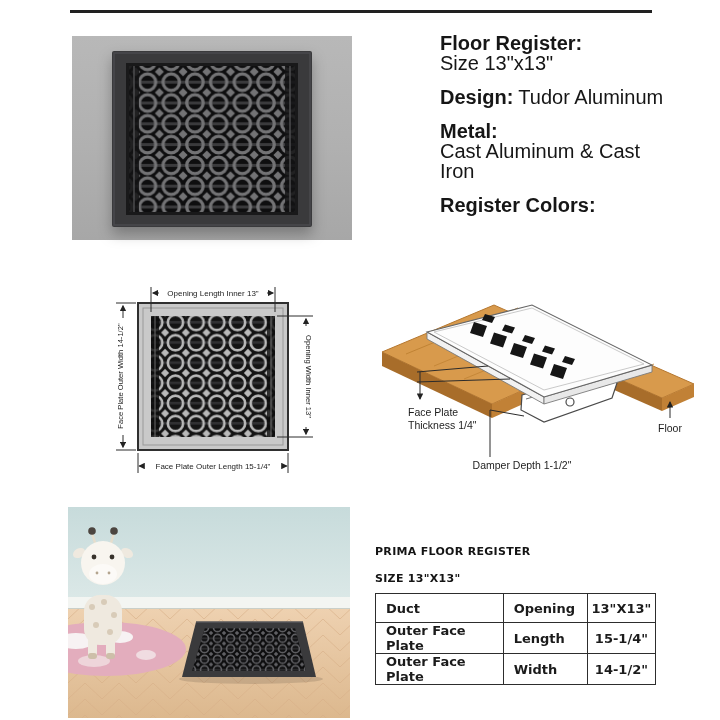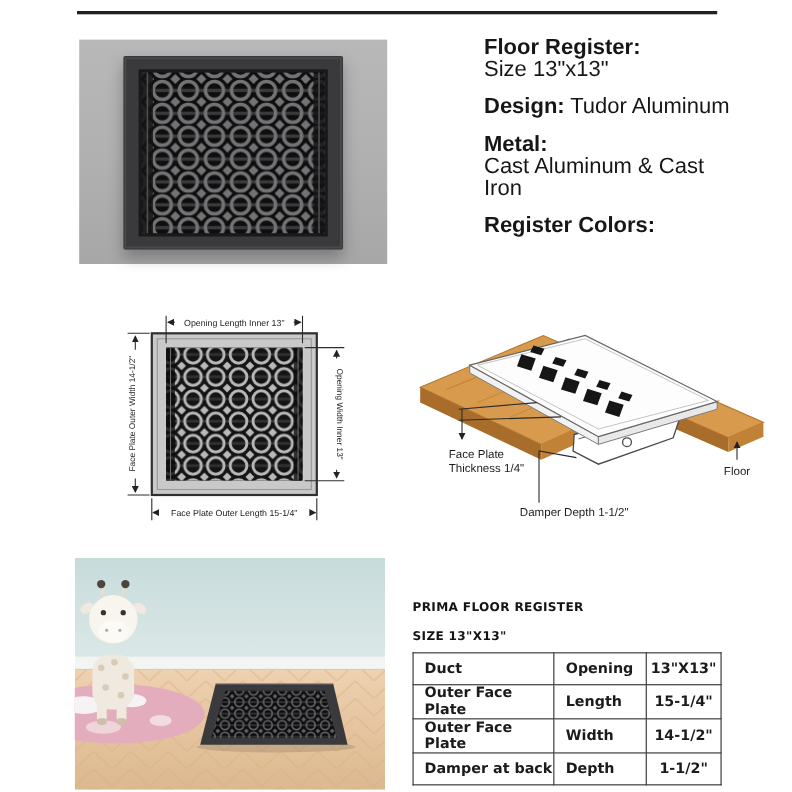--- a/index.html
+++ b/index.html
@@ -276,21 +276,16 @@
       <tr>
         <td class="c1">Outer Face Plate</td>
         <td class="c2">Length</td>
         <td class="c3">15-1/4"</td>
       </tr>
       <tr>
         <td class="c1">Outer Face Plate</td>
         <td class="c2">Width</td>
         <td class="c3">14-1/2"</td>
       </tr>
-      <tr>
-        <td class="c1">Damper at back</td>
-        <td class="c2">Depth</td>
-        <td class="c3">1-1/2"</td>
-      </tr>
     </tbody>
   </table>
 
 </div>
 
 </body></html>

